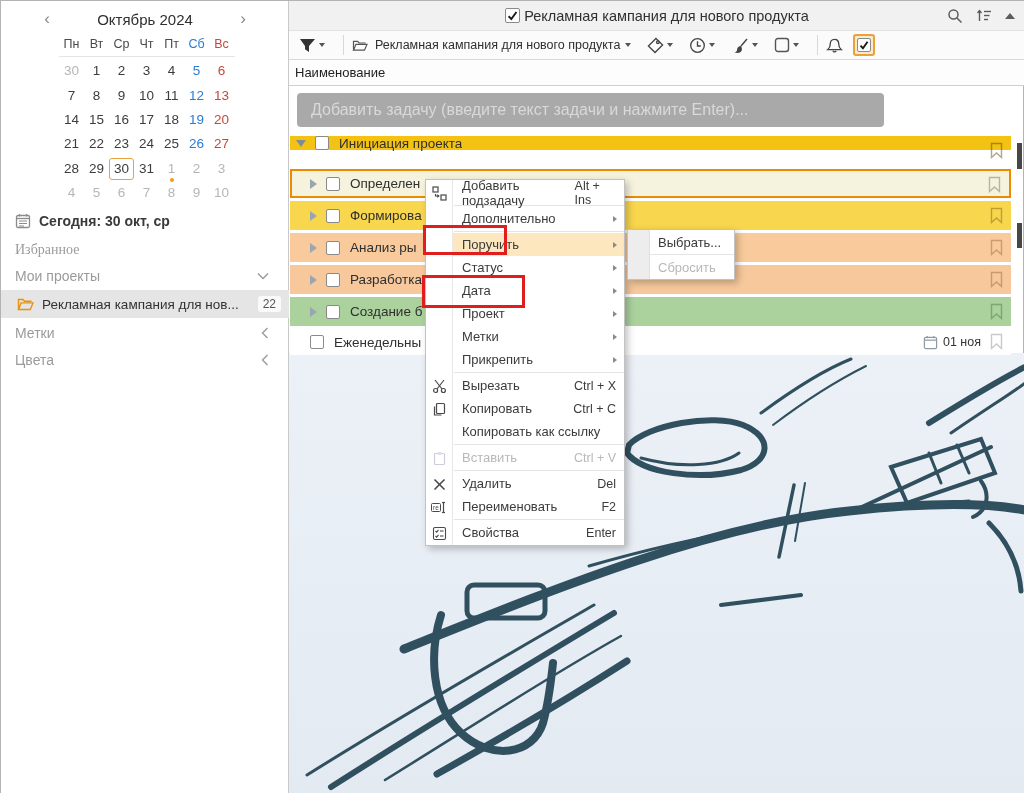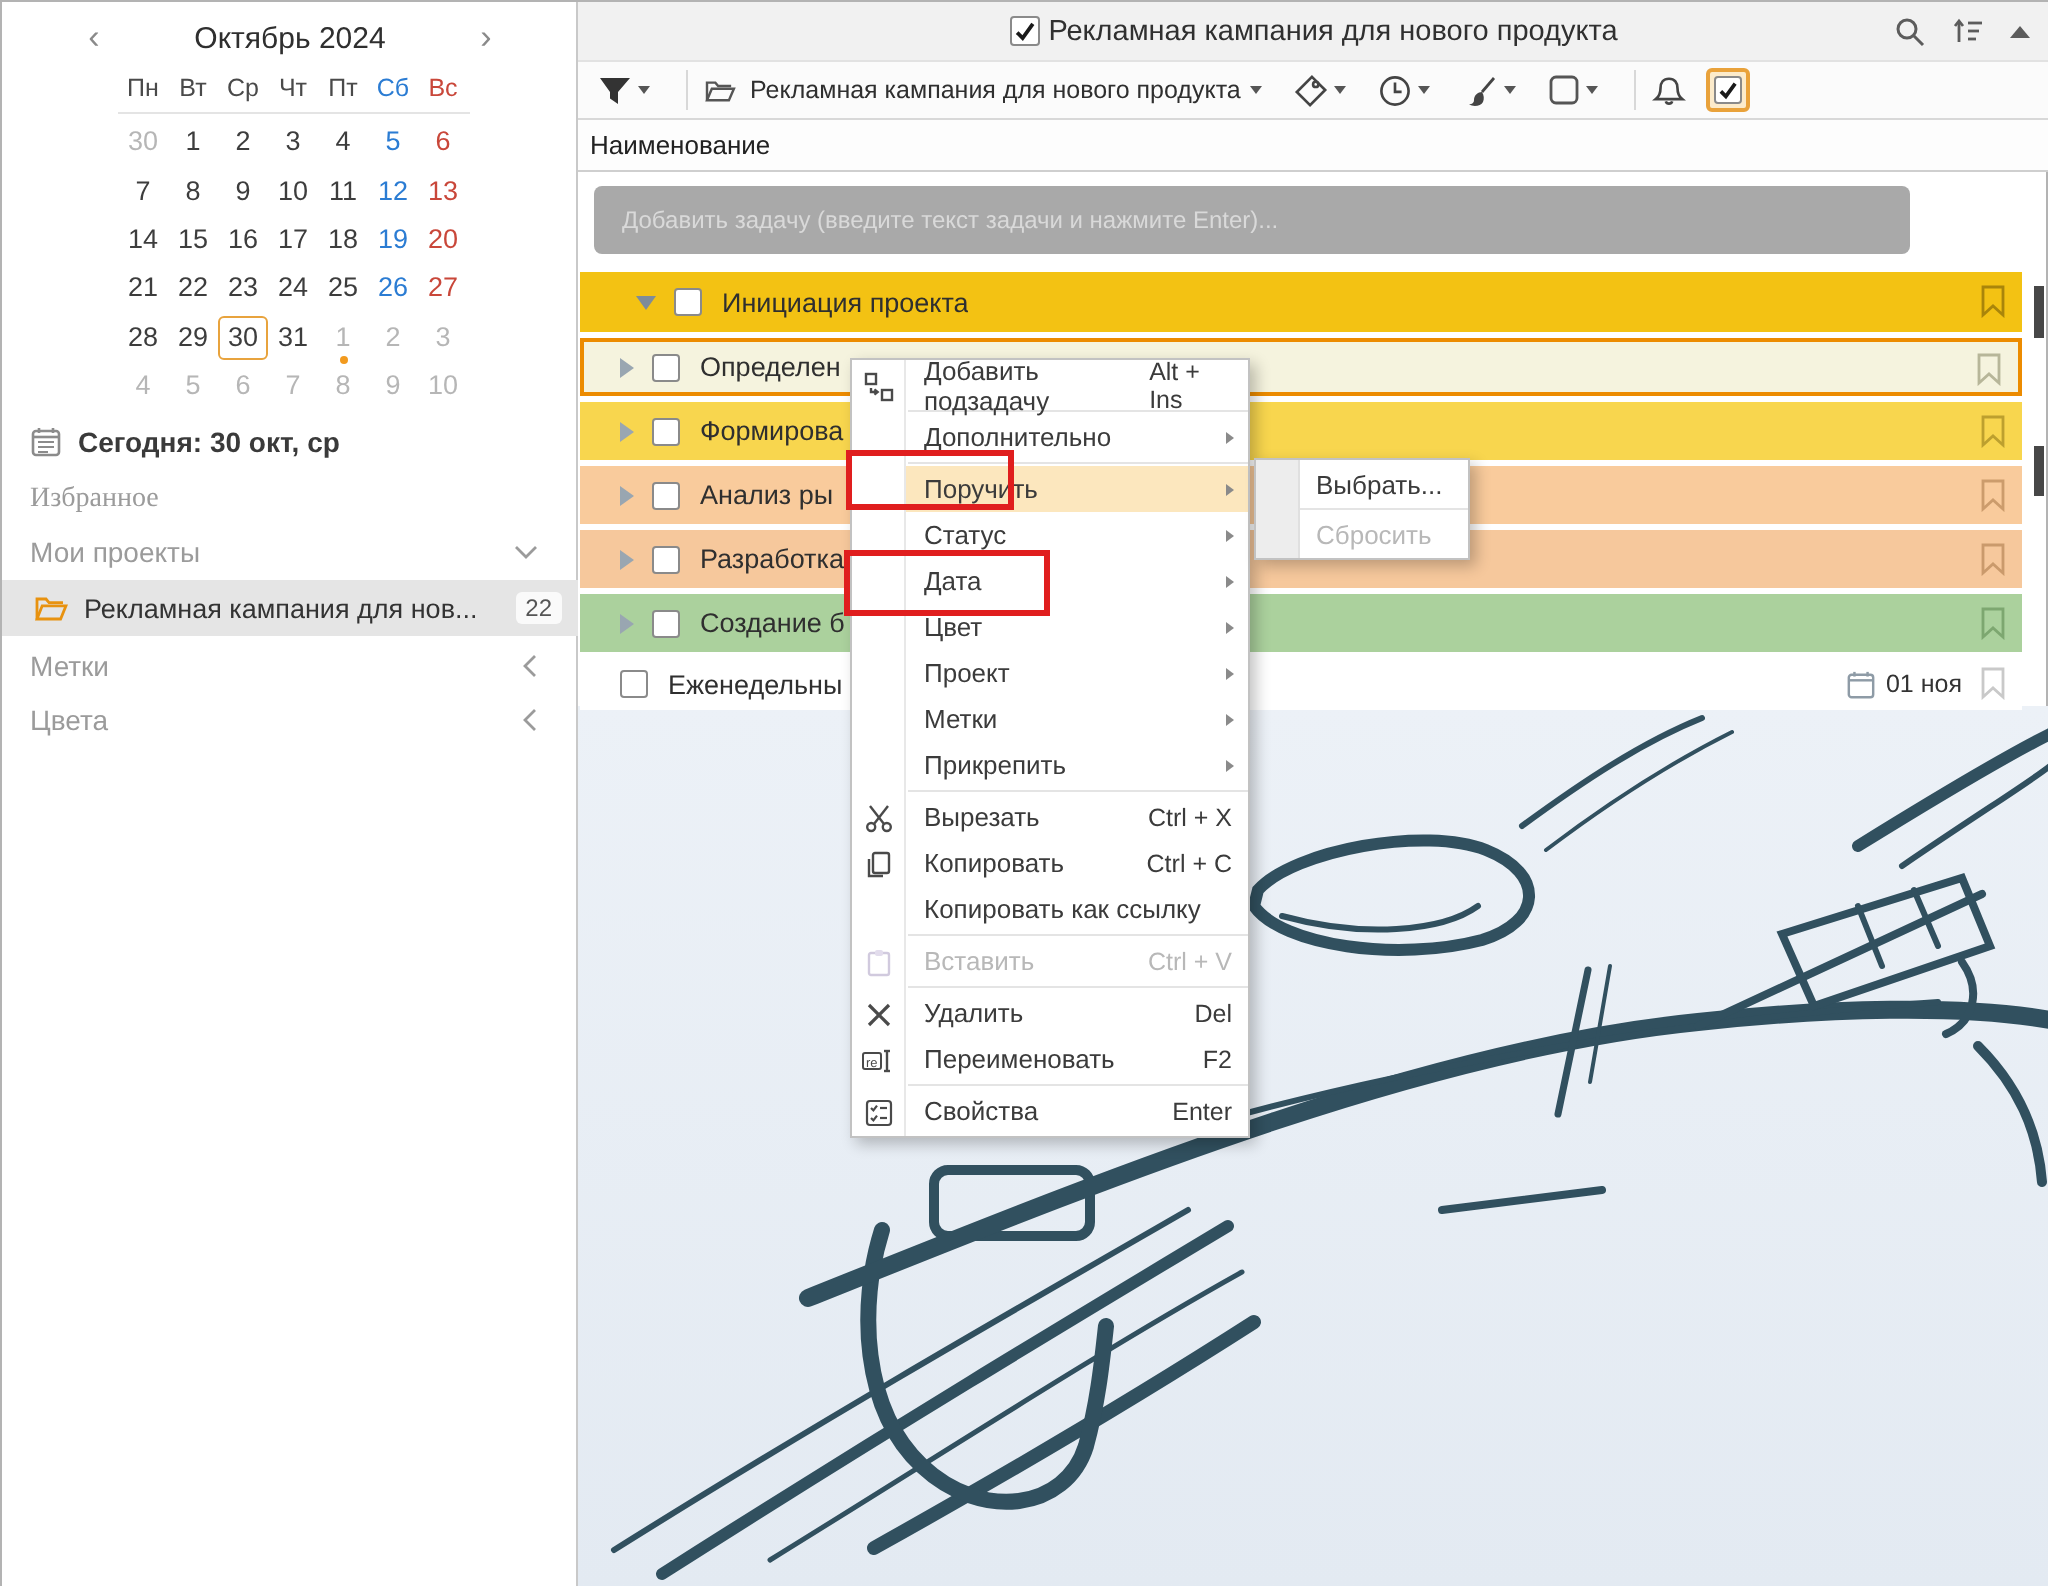--- a/index.html
+++ b/index.html
@@ -45,21 +45,21 @@
   .m-title{font-size:14.5px;color:#303030;}
   .m-header-icons{position:absolute;right:10px;top:0;height:29px;display:flex;align-items:center;gap:13px;color:#5c5c5c;}
   .m-toolbar{position:absolute;top:30px;left:0;right:0;height:28px;background:#fbfbfb;border-bottom:1px solid #d8d8d8;display:flex;align-items:center;padding-left:10px;color:#3c3c3c;}
   .tsep{width:1px;height:20px;background:#d8d8d8;margin:0 8px;}
   .tbtn{display:flex;align-items:center;gap:3px;margin-right:10px;}
   .caret{width:0;height:0;border-left:3.5px solid transparent;border-right:3.5px solid transparent;border-top:4px solid #555;}
   .tb-project-label{font-size:12.5px;color:#2f2f2f;margin:0 2px 0 4px;}
   .tb-check{border:2px solid #E9A23B;border-radius:3px;background:#FCEBCB;padding:2px;display:flex;}
   .cbx{width:14px;height:14px;background:#fff;border:1px solid #8a8a8a;border-radius:2px;box-sizing:border-box;display:inline-flex;align-items:center;justify-content:center;}
   .m-colhdr{position:absolute;top:59px;left:0;right:0;height:25px;background:#fdfdfd;border-bottom:1px solid #cfcfcf;font-size:13px;color:#222;line-height:25px;padding-left:6px;}
-  .add-input{position:absolute;top:92px;left:8px;width:658px;height:34px;background:#a9a9a9;border:none;border-radius:4px;color:#efefef;font-size:12px;padding:0 14px;box-sizing:border-box;outline:none;font-family:"Liberation Sans",sans-serif;}
+  .add-input{position:absolute;top:92px;left:8px;width:587px;height:34px;background:#a9a9a9;border:none;border-radius:4px;color:#efefef;font-size:16px;padding:0 14px;box-sizing:border-box;outline:none;font-family:"Liberation Sans",sans-serif;}
   .add-input::placeholder{color:#d9d9d9;opacity:1;}
 
   
   .trow{position:absolute;left:1px;width:721px;height:29px;display:flex;align-items:center;box-sizing:border-box;}
   .trow .tri-down{width:0;height:0;border-left:5px solid transparent;border-right:5px solid transparent;border-top:7px solid #7E8C99;margin-left:6px;}
   .trow .tri-right{width:0;height:0;border-top:5px solid transparent;border-bottom:5px solid transparent;border-left:7px solid #99A6B1;margin-left:20px;}
   .row-label{font-size:13.5px;color:#2f2f2f;margin-left:10px;white-space:nowrap;overflow:hidden;}
   .trow .cbx{margin-left:9px;flex:none;}
   .trow.selected{border:2px solid #EC8B00;}
   .bookmark{position:absolute;right:8px;top:6px;}
@@ -340,21 +340,21 @@
           <path d="M668,92 L680,120" stroke-width="3"></path>
           <path d="M692,128 C702,142 698,158 684,164" stroke-width="4"></path>
           <path d="M700,170 C720,190 730,212 732,238" stroke-width="5"></path>
           <path d="M640,70 C682,44 716,24 736,14" stroke-width="6"></path>
           <path d="M662,80 C700,54 726,38 736,30" stroke-width="3"></path>
           <path d="M432,252 L512,242" stroke-width="4"></path>
         </g>
       </svg>
     </div>
 
-    <div class="trow" style="top: 135px; height: 30px; background-color: rgb(243, 194, 19); padding-left: 22px;">
+    <div class="trow" style="top: 135px; height: 14px; background-color: rgb(243, 194, 19);">
       <span class="tri-down"></span>
       <span class="cbx"></span>
       <span class="row-label">Инициация проекта</span>
       <span class="bookmark">
         <svg width="13" height="17" viewBox="0 0 13 17" fill="none" stroke="rgba(80,60,0,.45)" stroke-width="1.4">
             <path d="M1.5,1.5 h10 v14 l-5,-4.5 -5,4.5 z"></path>
           </svg>
       </span>
     </div>
 
@@ -465,24 +465,20 @@
       </div>
       <div class="mi">
         <span>Статус</span>
           <span class="sub"></span>
       </div>
       <div class="mi">
         <span>Дата</span>
           <span class="sub"></span>
       </div>
       <div class="mi">
-        <span>Цвет</span>
-          <span class="sub"></span>
-      </div>
-      <div class="mi">
         <span>Проект</span>
           <span class="sub"></span>
       </div>
       <div class="mi">
         <span>Метки</span>
           <span class="sub"></span>
       </div>
       <div class="mi">
         <span>Прикрепить</span>
           <span class="sub"></span>

